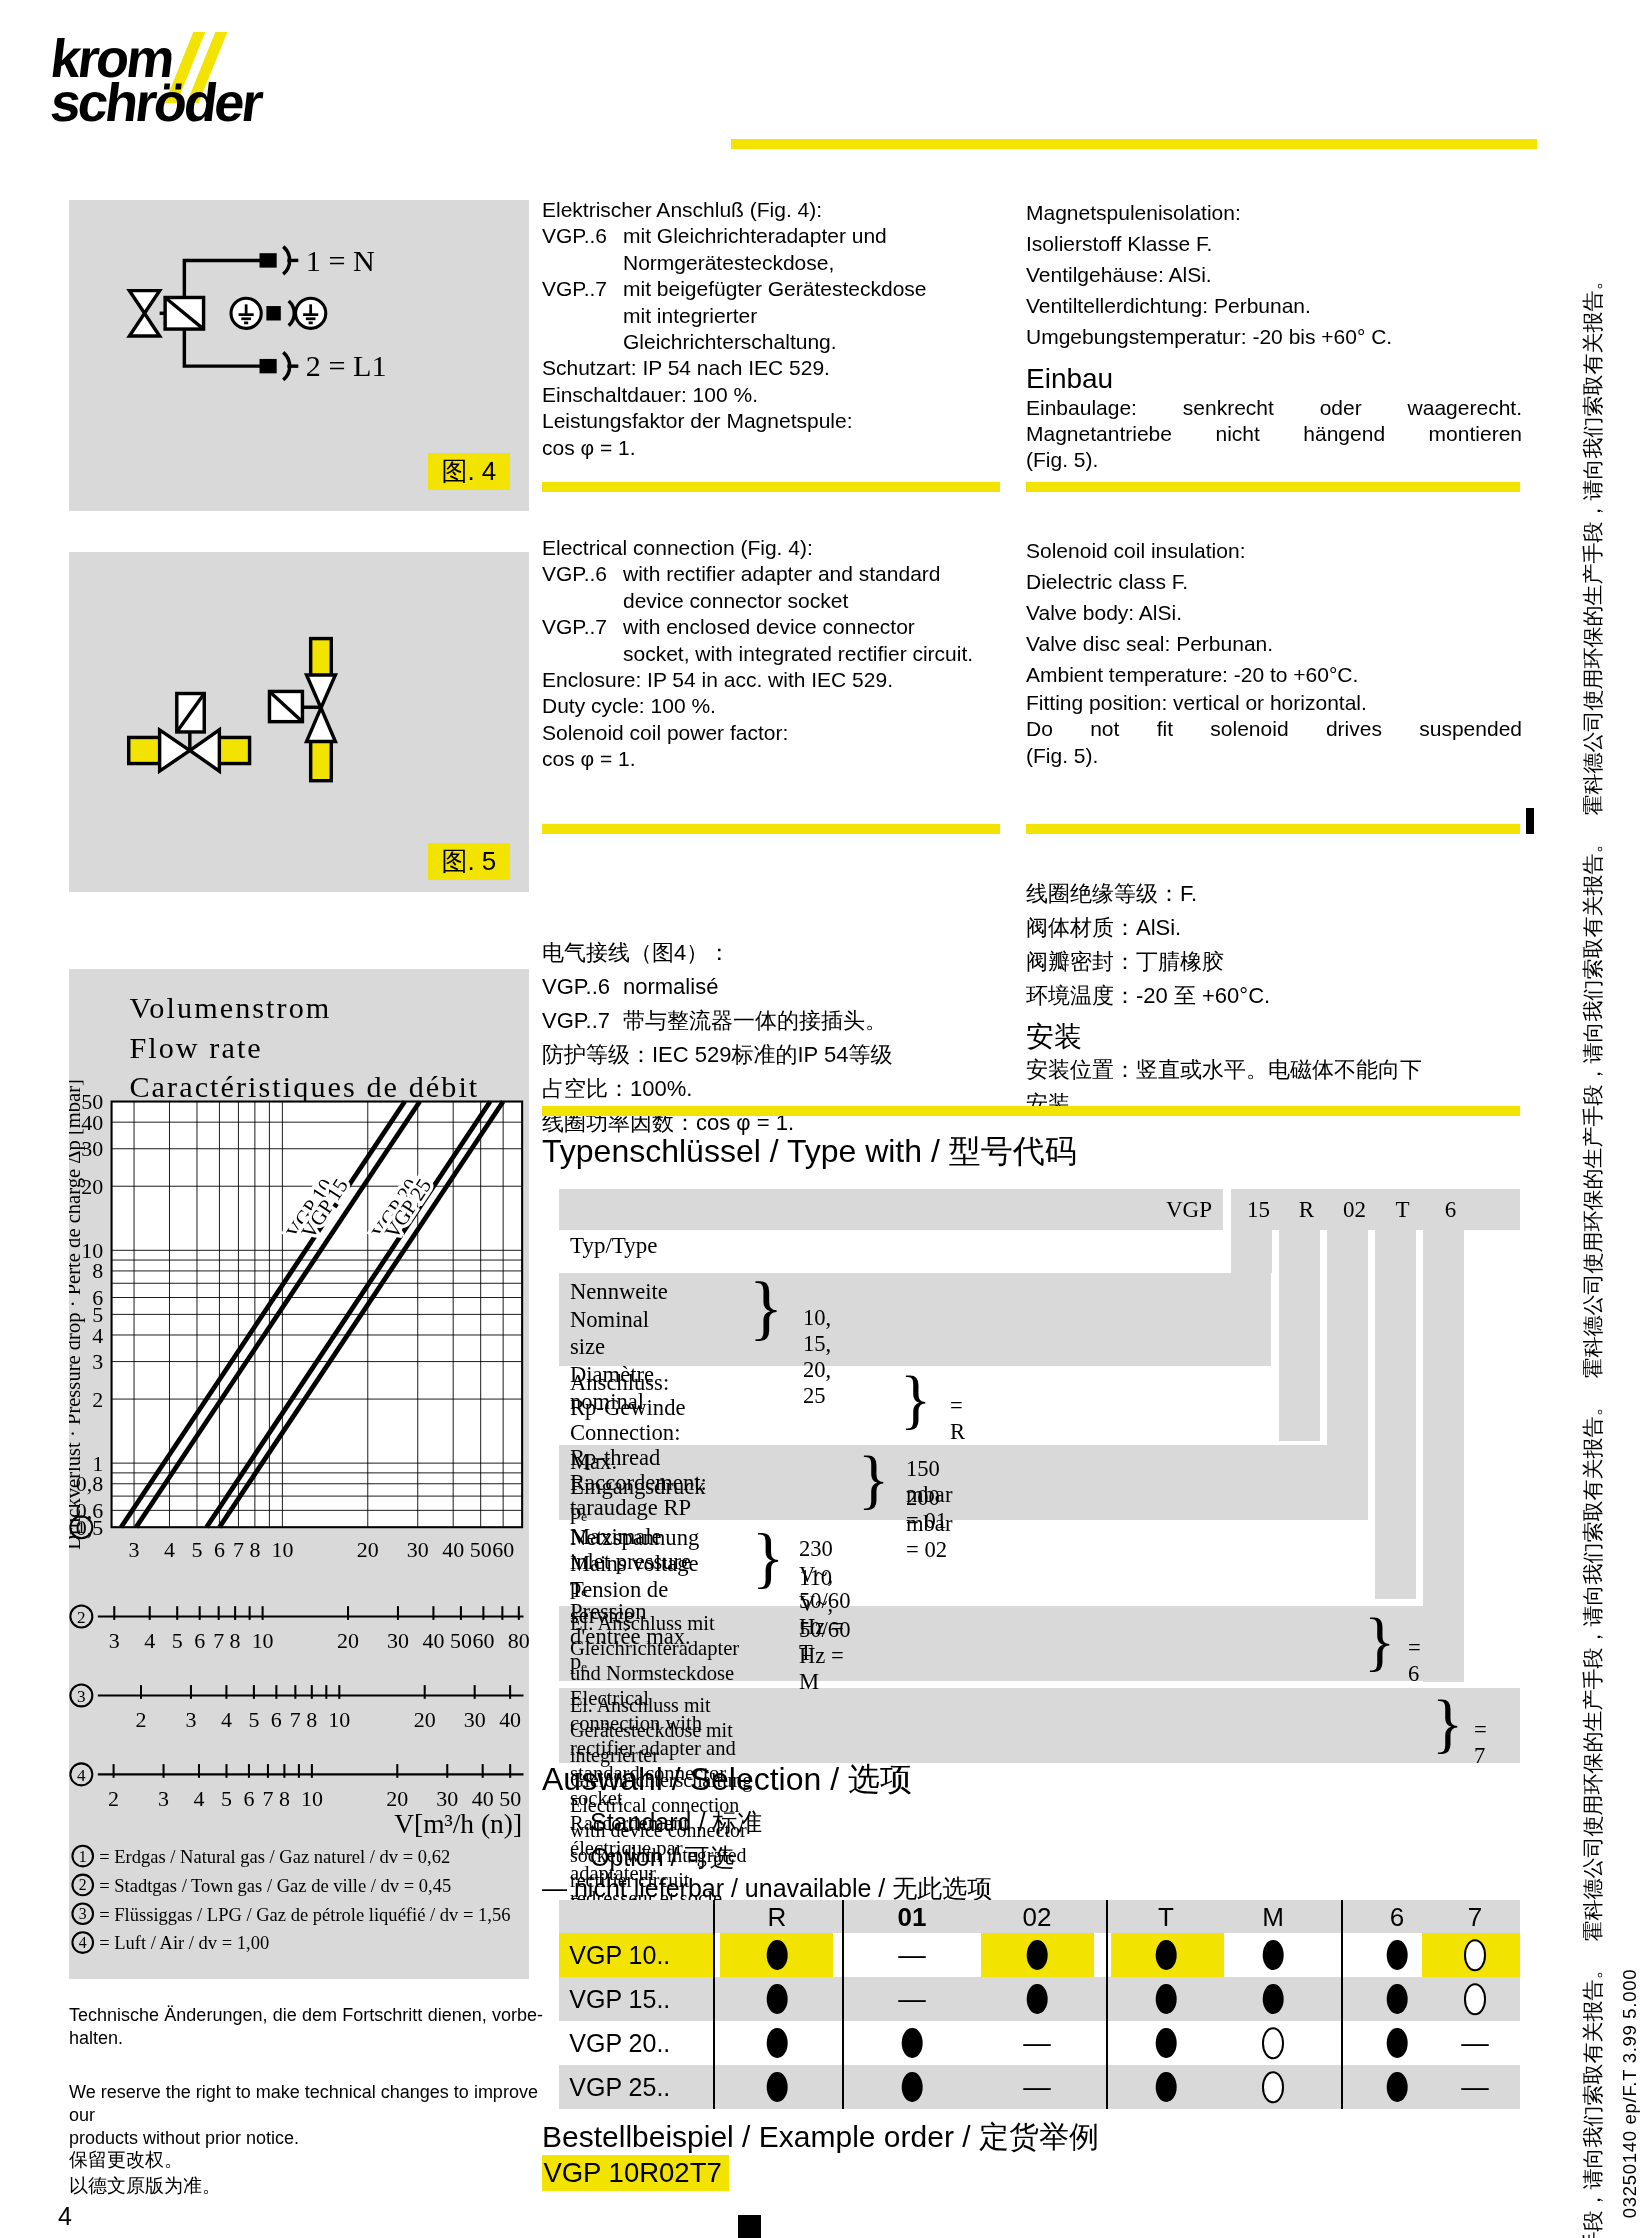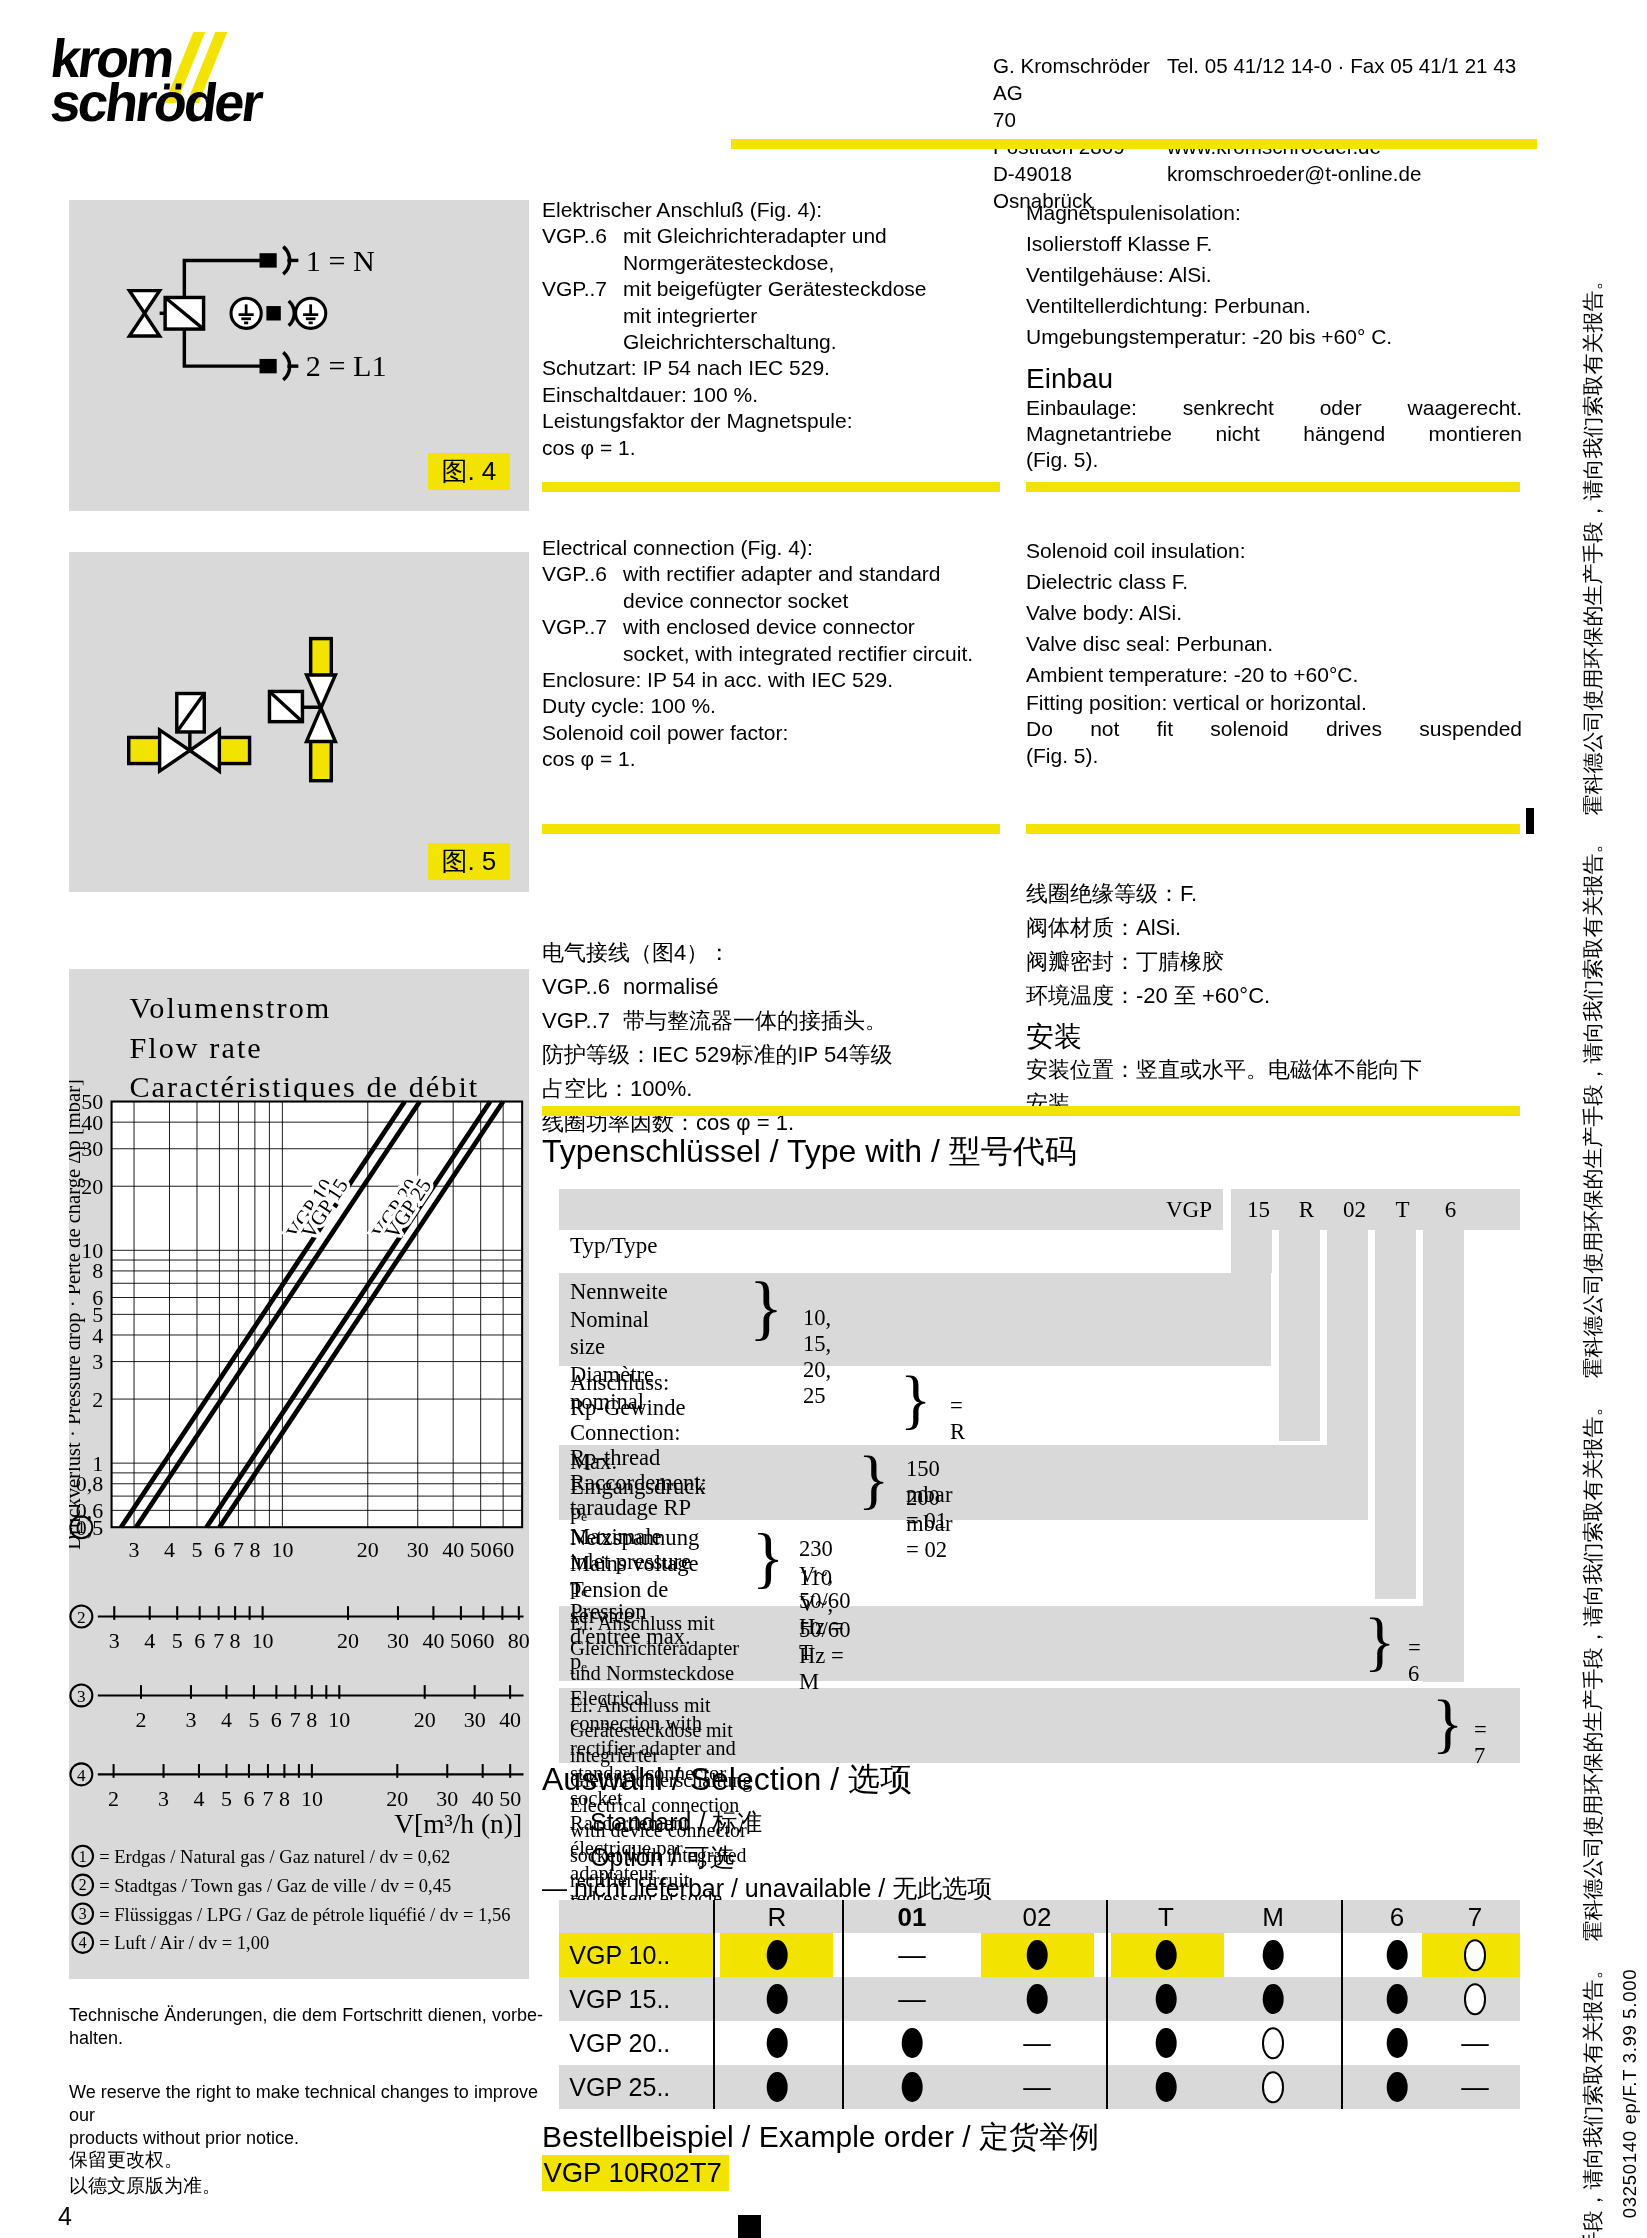--- a/index.html
+++ b/index.html
@@ -35,30 +35,20 @@
 
 <div id="page">
 
   <div class="abs" style="left:51px;top:36px;width:233px;height:103px;">
     <div class="slash" style="left:128px;top:-4.1px;"></div>
     <div class="slash" style="left:150px;top:-4.1px;"></div>
     <div class="logo-txt">krom</div>
     <div class="logo-txt">schröder</div>
   </div>
 
-  <div class="abs" style="left:993px;top:52px;display:grid;grid-template-columns:174px auto;font-size:20.6px;line-height:27px;">
-    <div>G. Kromschröder AG</div>
-    <div>Tel. 05 41/12 14-0 · Fax 05 41/1 21 43</div>
-    <div>70</div>
-    <div></div>
-    <div>Postfach 2809</div>
-    <div>www.kromschroeder.de</div>
-    <div>D-49018 Osnabrück</div>
-    <div>kromschroeder@t-online.de</div>
-  </div>
 
   <div class="ybar" style="left:731px;top:139px;width:806px;"></div>
 
   <div class="panel" style="left:69px;top:200px;width:460px;height:311px;">
     <svg width="460" height="311" viewBox="0 0 670 453">
       <g stroke="#000" fill="none" stroke-width="5">
         <polygon points="88,132 132,132 110,165" fill="#fff"></polygon>
         <polygon points="88,198 132,198 110,165" fill="#fff"></polygon>
         <line x1="132" y1="165" x2="140" y2="165"></line>
         <rect x="140" y="142" width="56" height="46" fill="#fff"></rect>

